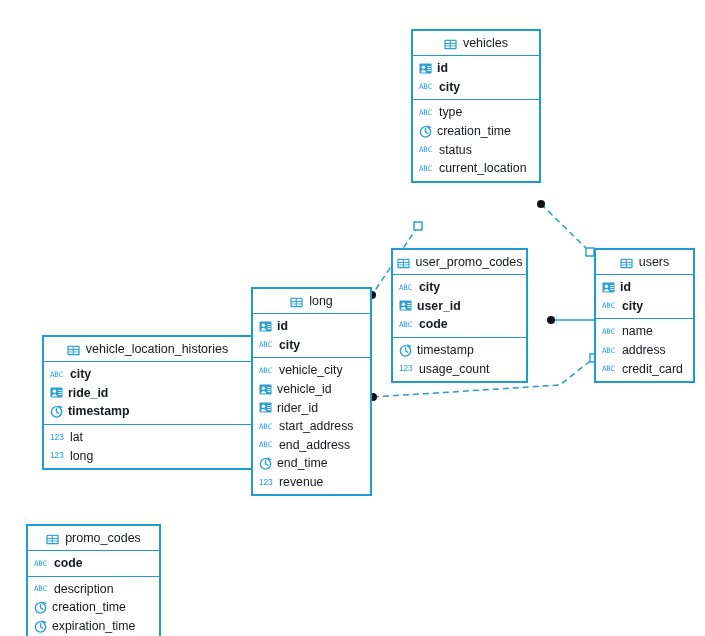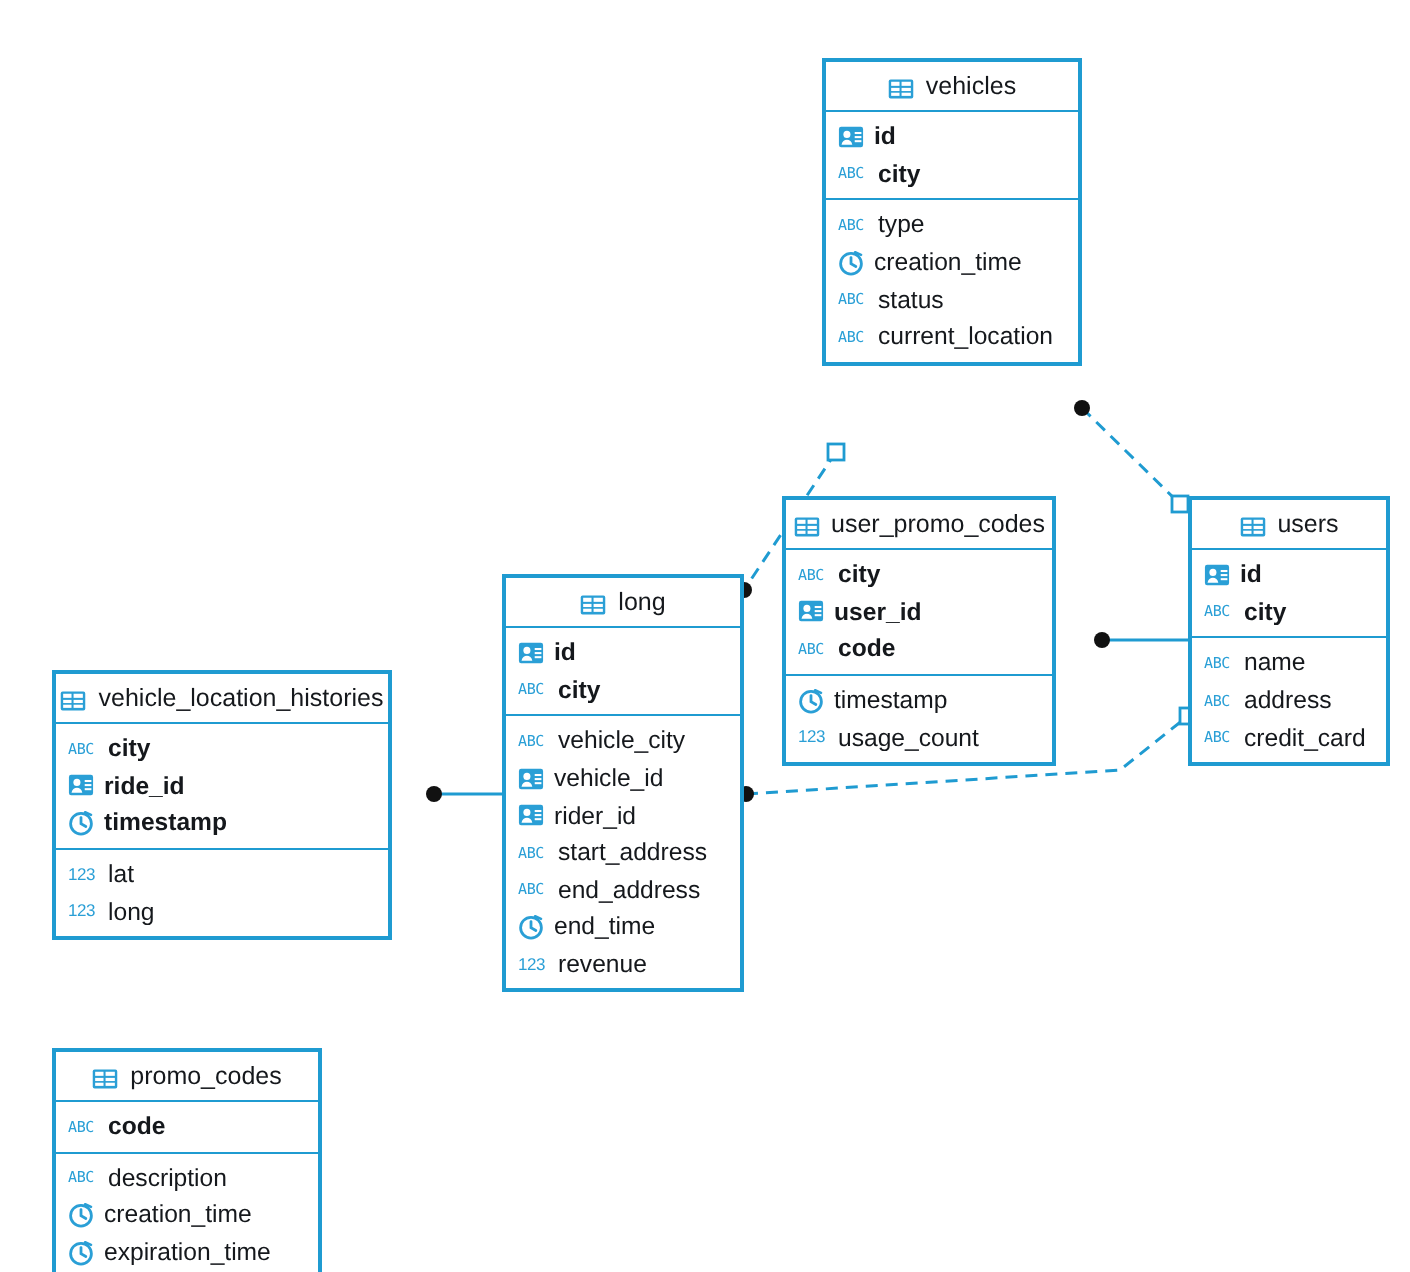--- a/index.html
+++ b/index.html
@@ -347,21 +347,21 @@
             </svg>
           </span>
           <span class="fname">end_time</span>
         </div>
         <div class="field">
           <span class="ico num">123</span>
           <span class="fname">revenue</span>
         </div>
       </div>
     </div>
-    <div class="entity" style="left: 26px; top: 335px; width: 170px;">
+    <div class="entity" style="left: 42px; top: 335px; width: 211px;">
       <div class="ent-title">
         <span class="ico gridicon">
           <svg viewBox="0 0 14 11">
             <rect x="0.4" y="0.4" width="13.2" height="10.2" rx="1" fill="#2a9fd6"></rect>
             <rect x="1.7" y="1.6" width="4.5" height="2.2" fill="#ffffff"></rect>
             <rect x="7.3" y="1.6" width="5" height="2.2" fill="#ffffff"></rect>
             <rect x="1.7" y="4.9" width="4.5" height="1.7" fill="#ffffff"></rect>
             <rect x="7.3" y="4.9" width="5" height="1.7" fill="#ffffff"></rect>
             <rect x="1.7" y="7.5" width="4.5" height="1.7" fill="#ffffff"></rect>
             <rect x="7.3" y="7.5" width="5" height="1.7" fill="#ffffff"></rect>

